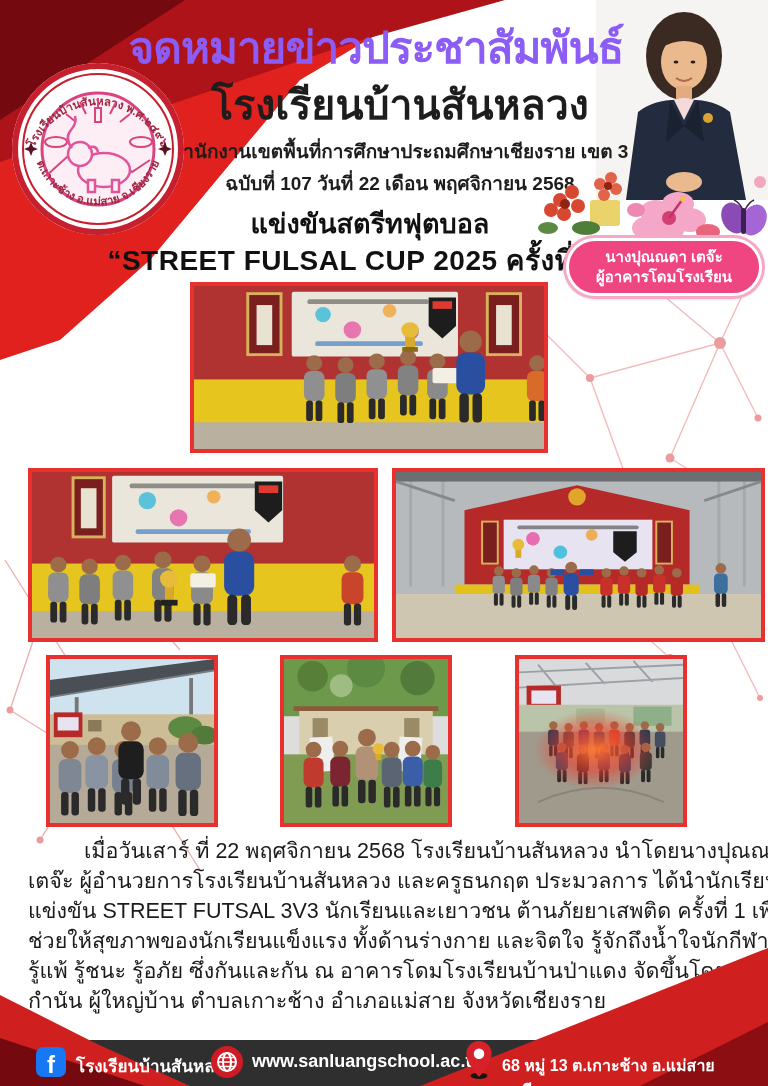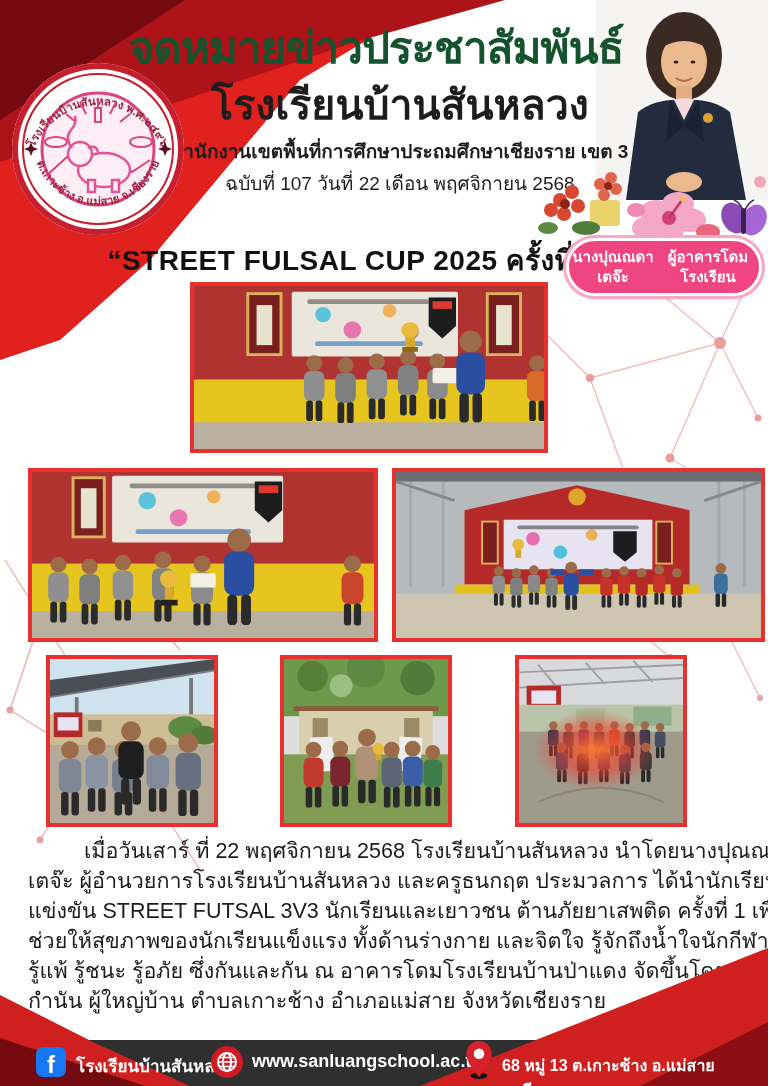--- a/index.html
+++ b/index.html
@@ -1,30 +1,30 @@
 <!DOCTYPE html>
 <html><head>
 <meta charset="utf-8">
 <style>
   html,body{margin:0;padding:0;background:#888;}
   .page{position:relative;width:768px;height:1086px;margin:0 auto;background:#ffffff;overflow:hidden;
         font-family:"Liberation Sans","DejaVu Sans",sans-serif;}
   .abs{position:absolute;}
   .shape{position:absolute;}
   
-  .title1{left:70px;top:12px;width:612px;text-align:center;font-size:44px;font-weight:800;color:#14532d;letter-spacing:-1px;z-index:5;}
+  .title1{left:70px;top:12px;width:612px;text-align:center;font-size:44px;font-weight:800;color:#8b5cf6;letter-spacing:-1px;z-index:5;}
   .title2{left:120px;top:72px;width:560px;text-align:center;font-size:41px;font-weight:800;color:#1d1d1d;z-index:5;}
   .sub1{left:120px;top:136px;width:560px;text-align:center;font-size:19px;font-weight:700;color:#1d1d1d;z-index:5;}
-  .sub2{left:120px;top:168px;width:560px;text-align:center;font-size:19px;font-weight:400;color:#1d1d1d;z-index:5;}
+  .sub2{left:120px;top:168px;width:560px;text-align:center;font-size:19px;font-weight:700;color:#1d1d1d;z-index:5;}
   .event1{left:90px;top:202px;width:560px;text-align:center;font-size:27px;font-weight:800;color:#111;z-index:5;}
   .event2{left:50px;top:238px;width:620px;text-align:center;font-size:28px;font-weight:800;color:#111;letter-spacing:.5px;z-index:5;}
   .watermark{right:10px;top:14px;font-size:22px;font-weight:700;color:#e7e3df;z-index:4;}
   .badge{left:566px;top:238px;width:190px;height:52px;background:#ef4580;border:3px solid #ffffff;
          box-shadow:0 0 0 3px #f6a8c6,0 2px 4px rgba(0,0,0,.25);border-radius:30px;z-index:9;
-         display:flex;flex-direction:row;align-items:center;justify-content:center;color:#fff;
+         display:flex;flex-direction:column;align-items:center;justify-content:center;color:#fff;
          font-size:15px;font-weight:700;line-height:1.35;text-align:center;}
   .photo{position:absolute;border:4px solid #e8312e;background:#ddd;box-sizing:border-box;z-index:7;}
   .photo svg{display:block;width:100%;height:100%;}
   .bodytext{left:28px;top:836px;width:716px;z-index:6;color:#1b1b1b;font-size:21.5px;line-height:30px;font-weight:500;}
   .bodyline{white-space:nowrap;}
   .indent{padding-left:56px;}
   .footerband{left:0;top:1040px;width:768px;height:46px;background:#2f2f2f;z-index:10;}
   .footeritem{z-index:13;color:#ffffff;font-weight:700;}
   .fb{left:36px;top:1047px;width:30px;height:30px;background:#1877f2;border-radius:7px;z-index:13;
       display:flex;align-items:flex-end;justify-content:center;color:#fff;font-size:24px;font-weight:800;line-height:0.95;overflow:hidden;}
@@ -198,20 +198,21 @@
       <rect x="203" y="38" width="5" height="26" rx="2.5" fill="#3a2150"></rect>
       <path d="M205,40 q-4,-8 -9,-10 M207,40 q4,-8 9,-10" stroke="#3a2150" stroke-width="1.5" fill="none"></path>
     </g>
     <circle cx="222" cy="12" r="6" fill="#f2a7bd"></circle>
   </svg>
 
   <div class="abs title1">จดหมายข่าวประชาสัมพันธ์</div>
   <div class="abs title2">โรงเรียนบ้านสันหลวง</div>
   <div class="abs sub1">สำนักงานเขตพื้นที่การศึกษาประถมศึกษาเชียงราย เขต 3</div>
   <div class="abs sub2">ฉบับที่ 107 วันที่ 22 เดือน พฤศจิกายน 2568</div>
+  <div class="abs event1">แข่งขันสตรีทฟุตบอล</div>
   <div class="abs event2">“STREET FULSAL CUP 2025 ครั้งที่ 1”</div>
 
   <div class="abs badge">
     <span>นางปุณณดา เตจ๊ะ</span>
     <span>ผู้อาคารโดมโรงเรียน</span>
   </div>
 
   <div class="photo" style="left:190px;top:282px;width:358px;height:171px;" title="Winning students holding trophy with coach in school gym">
     <svg viewBox="0 0 358 171" preserveAspectRatio="none">
       <rect width="358" height="100" fill="#b03231"></rect>

